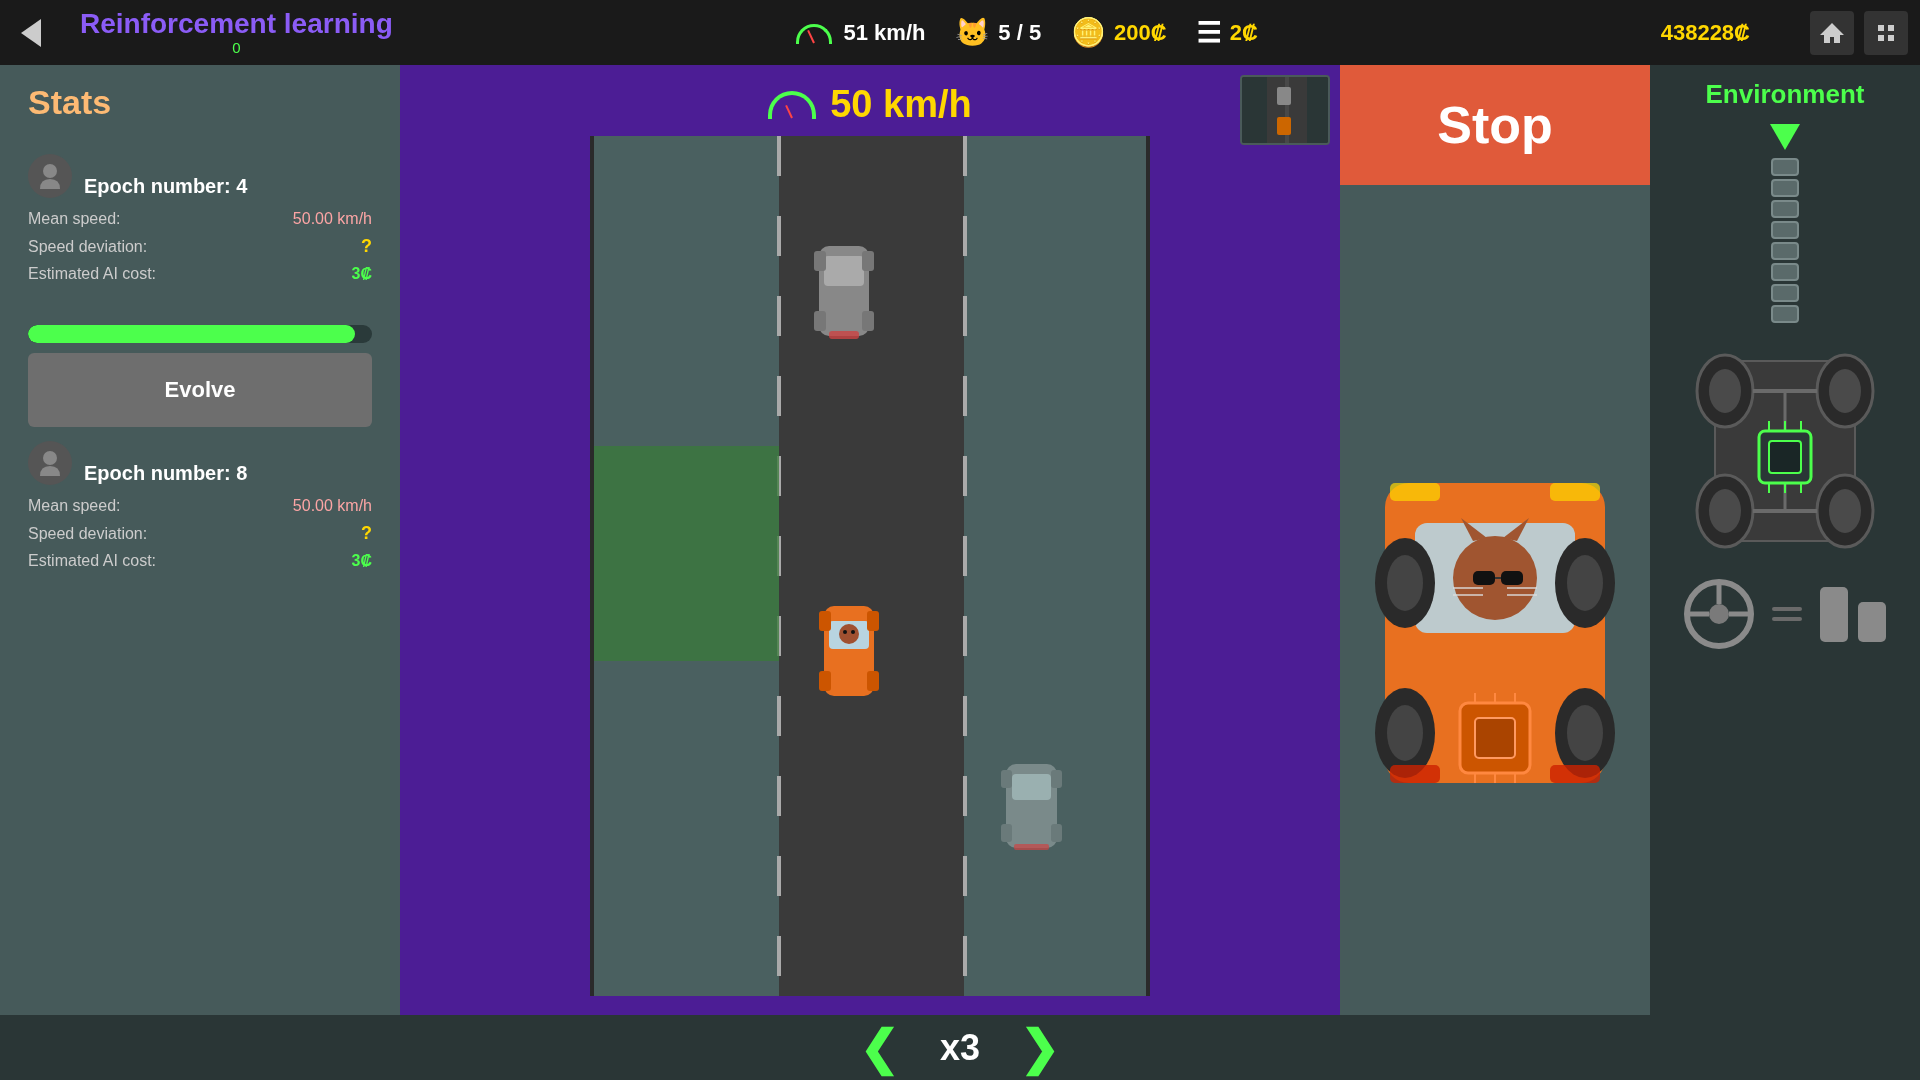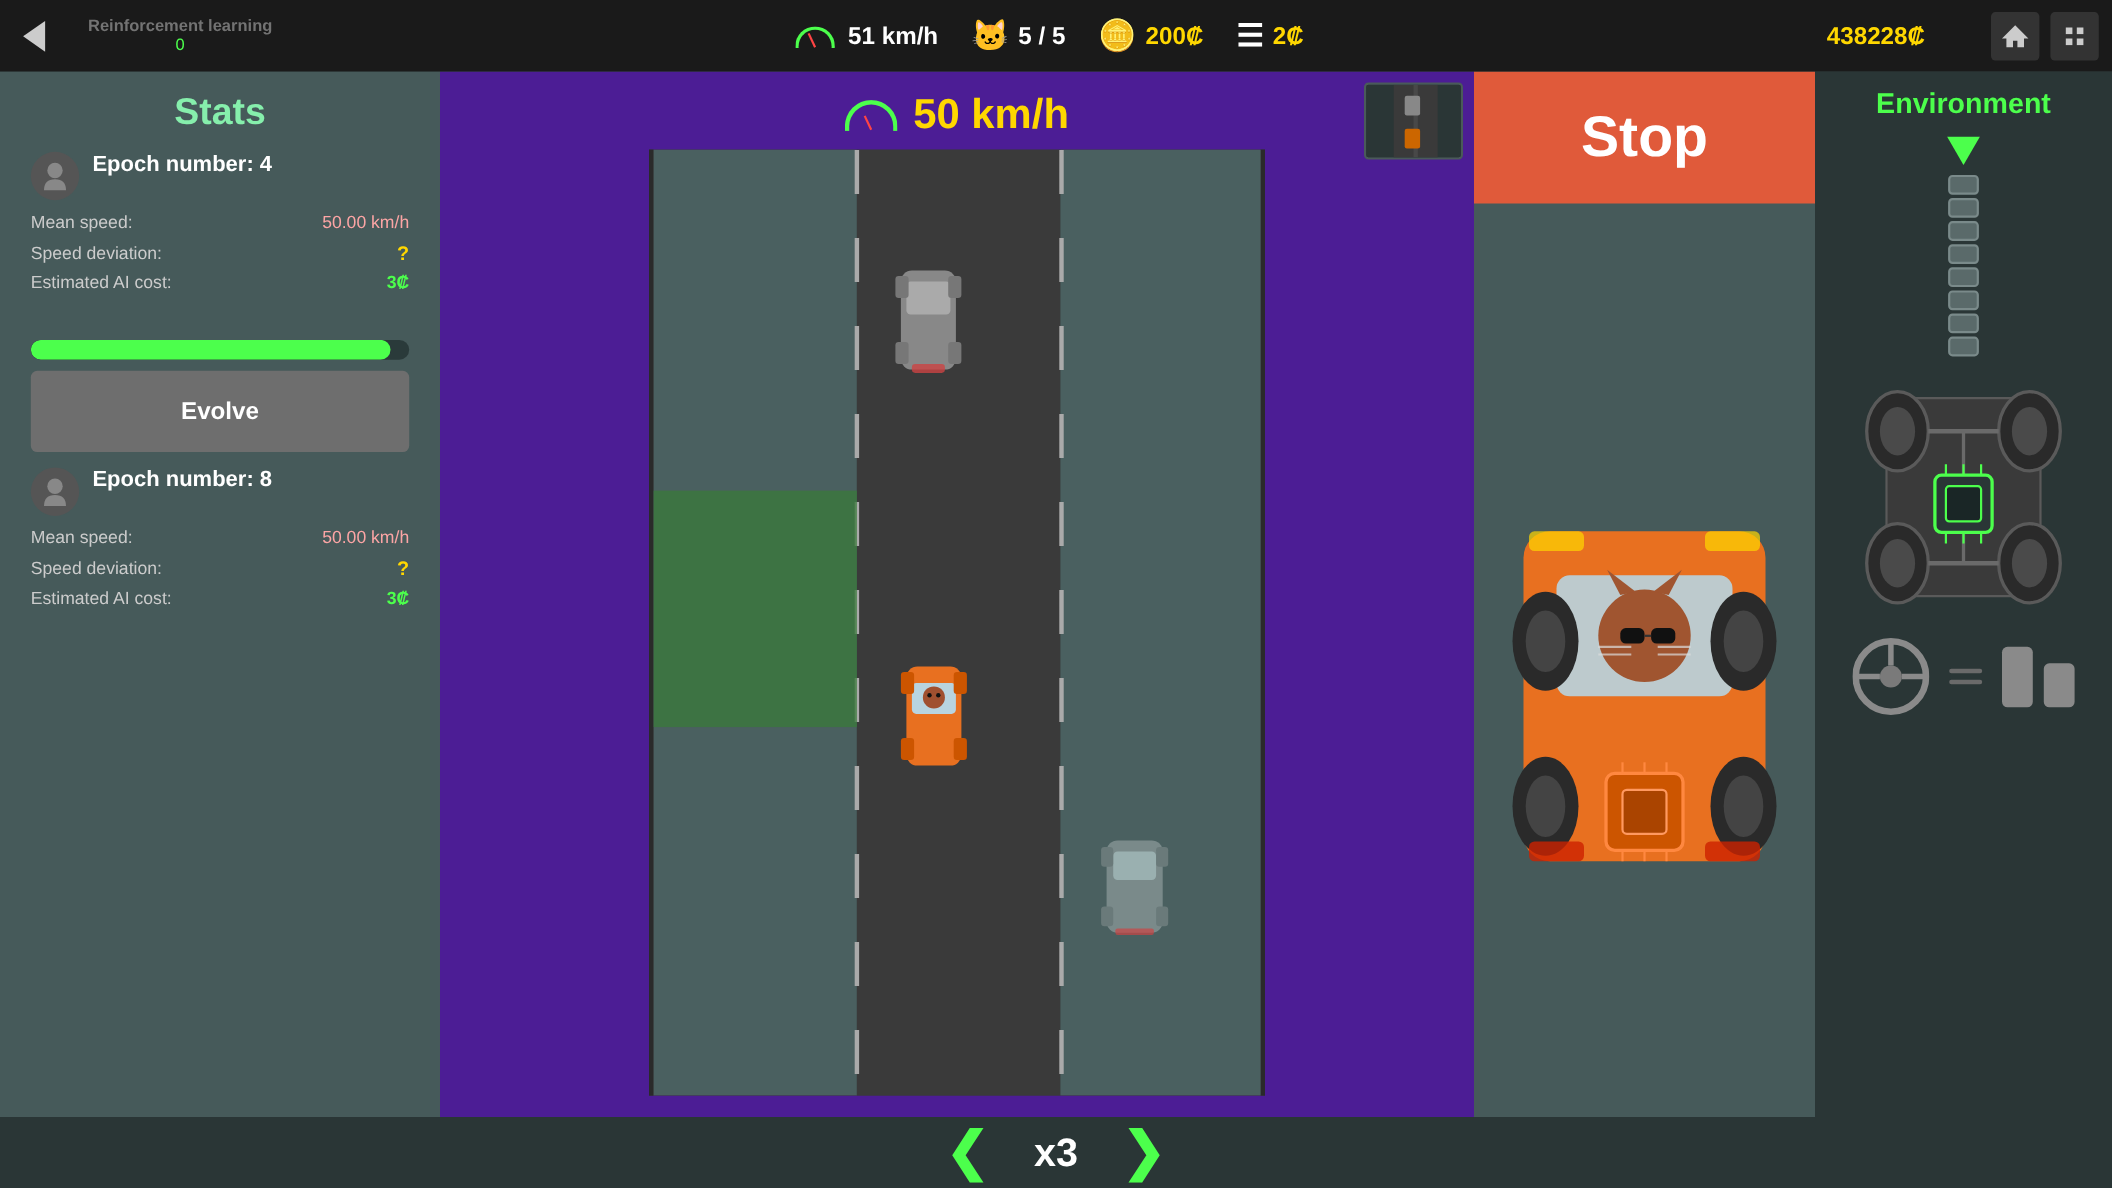--- a/index.html
+++ b/index.html
@@ -26,22 +26,22 @@
     }
     .tb-back-icon {
       width: 38px; height: 38px;
       display: flex; align-items: center; justify-content: center;
       cursor: pointer;
     }
     .tb-title-block {
       display: flex; flex-direction: column; align-items: flex-start;
     }
     .tb-title {
-      color: #737373;
-      font-size: 15px;
+      color: #8b5cf6;
+      font-size: 28px;
       font-weight: bold;
       line-height: 1.1;
     }
     .tb-score {
       color: #4cff4c;
       font-size: 15px;
       text-align: center;
       width: 100%;
     }
     .tb-sep { flex: 1; }
@@ -75,32 +75,31 @@
     #left-panel {
       width: 400px;
       min-width: 400px;
       background: #465a5a;
       padding: 18px 28px;
       display: flex;
       flex-direction: column;
       gap: 0;
     }
     .stats-title {
-      color: #86efac;
+      color: #fdba74;
       font-size: 34px;
       font-weight: bold;
-      text-align: center;
-      margin-bottom: 16px;
+      margin-bottom: 32px;
     }
 
     .epoch-block {
       margin-bottom: 14px;
     }
     .epoch-header {
-      display: flex; align-items: flex-start; gap: 12px;
+      display: flex; align-items: flex-end; gap: 12px;
       margin-bottom: 8px;
     }
     .epoch-icon {
       width: 44px; height: 44px;
       background: #555;
       border-radius: 50%;
       display: flex; align-items: center; justify-content: center;
       font-size: 22px;
       color: #aaa;
     }

